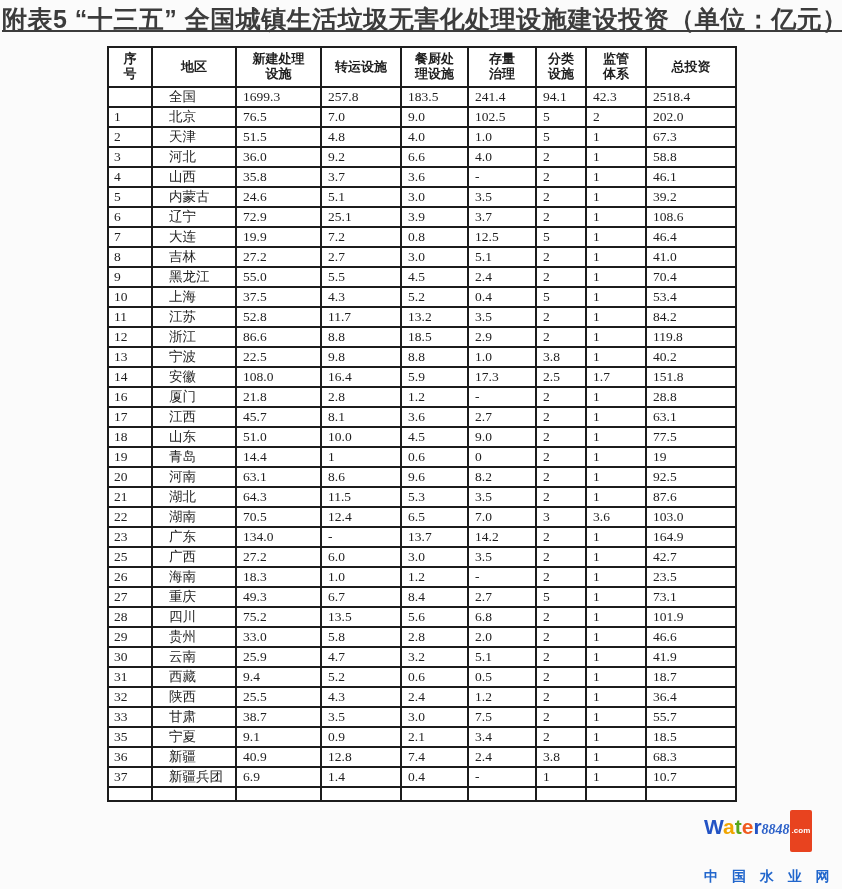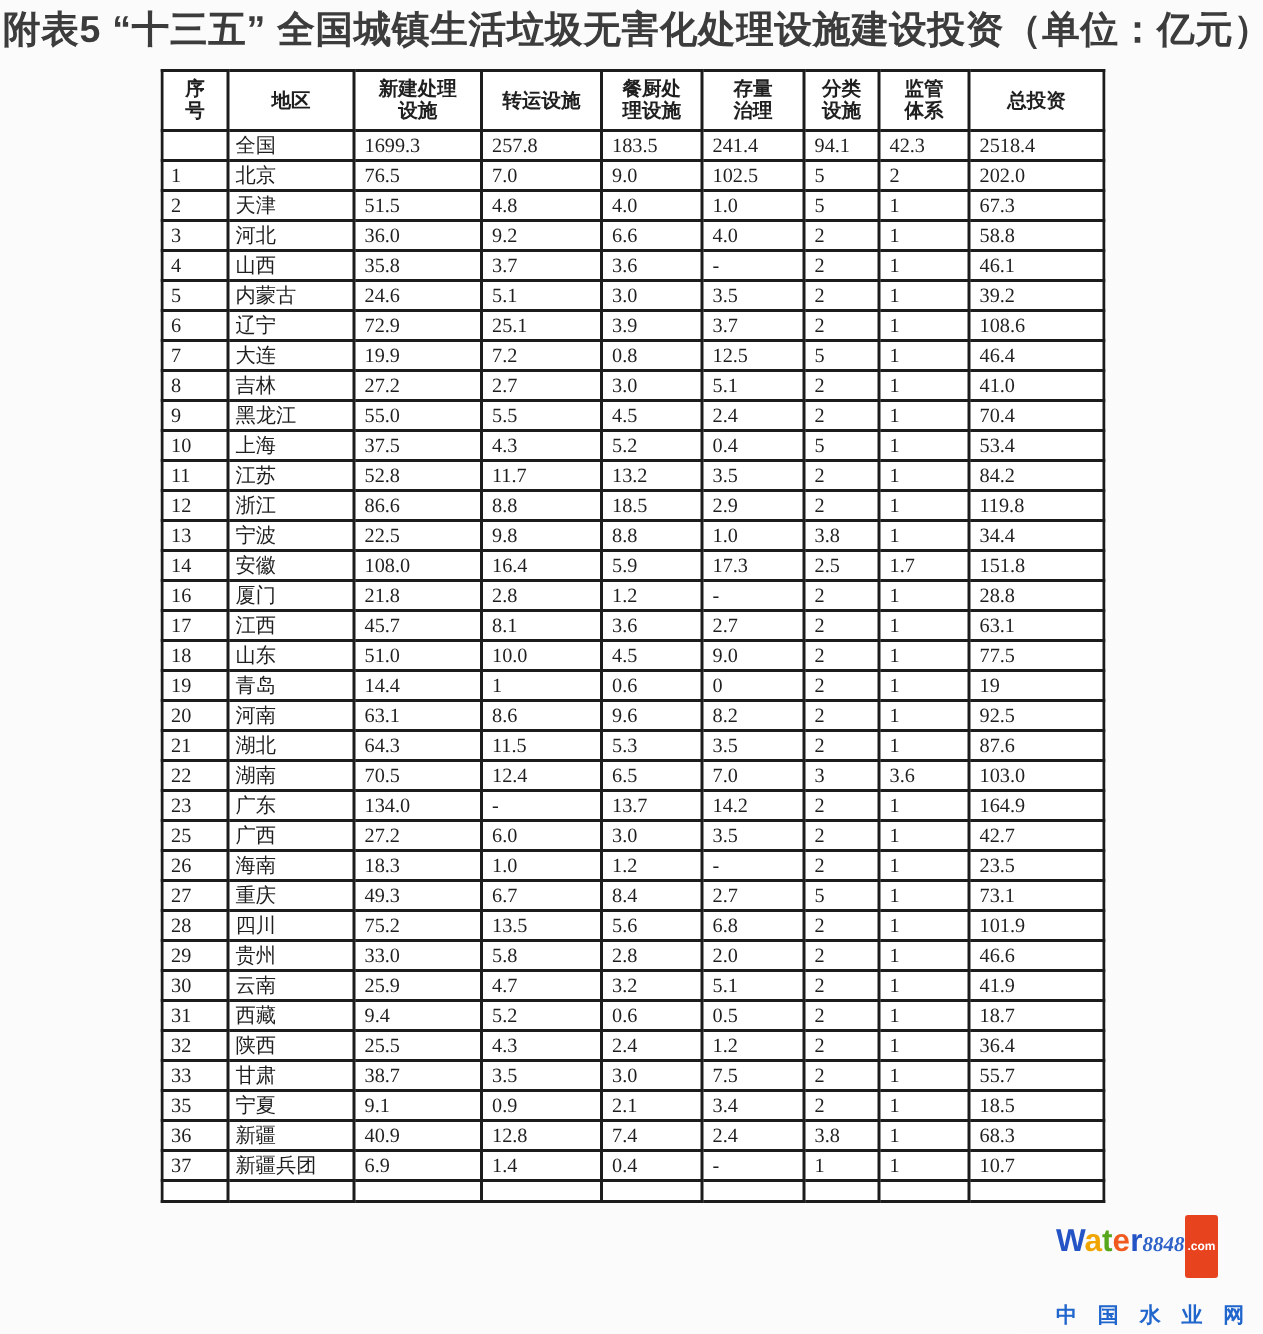--- a/index.html
+++ b/index.html
@@ -7,21 +7,21 @@
   .page{
     position:relative;
     width:842px;height:889px;
     background:#fbfbfb;
     overflow:hidden;
     font-family:"Liberation Sans",sans-serif;
   }
   .title{
     position:absolute;left:2px;top:3px;width:838px;
     font-size:25px;font-weight:600;color:#3c3c3c;
-    letter-spacing:0.5px;white-space:nowrap;
+    letter-spacing:0.5px;white-space:nowrap;text-decoration:underline;
   }
   .table-wrap{
     position:absolute;left:107px;top:46px;width:630px;height:843px;
     overflow:hidden;
   }
   table.data{
     border-collapse:collapse;
     table-layout:fixed;
     width:628px;
     background:#ffffff;
@@ -40,21 +40,21 @@
     white-space:pre-line;line-height:1.15;
   }
   table.data td{
     height:17px;
     font-size:13.5px;font-weight:400;
     text-align:left;vertical-align:middle;
     white-space:nowrap;
     padding-left:6px;
   }
   table.data td.c0{padding-left:5px;}
-  table.data td.c1{padding-left:4px;}
+  table.data td.c1{padding-left:16px;}
   tr.partial td{height:12px;}
   col.w0{width:44px;} col.w1{width:84px;} col.w2{width:85px;}
   col.w3{width:80px;} col.w4{width:67px;} col.w5{width:68px;}
   col.w6{width:50px;} col.w7{width:60px;} col.w8{width:90px;}
 
   .watermark{
     position:absolute;right:2px;bottom:6px;width:136px;
     text-align:left;line-height:1;
   }
   .wm-line1{white-space:nowrap;}
@@ -265,21 +265,21 @@
           </tr>
           <tr>
             <td class="c0">13</td>
             <td class="c1">宁波</td>
             <td class="c2">22.5</td>
             <td class="c3">9.8</td>
             <td class="c4">8.8</td>
             <td class="c5">1.0</td>
             <td class="c6">3.8</td>
             <td class="c7">1</td>
-            <td class="c8">34.4</td>
+            <td class="c8">40.2</td>
           </tr>
           <tr>
             <td class="c0">14</td>
             <td class="c1">安徽</td>
             <td class="c2">108.0</td>
             <td class="c3">16.4</td>
             <td class="c4">5.9</td>
             <td class="c5">17.3</td>
             <td class="c6">2.5</td>
             <td class="c7">1.7</td>

